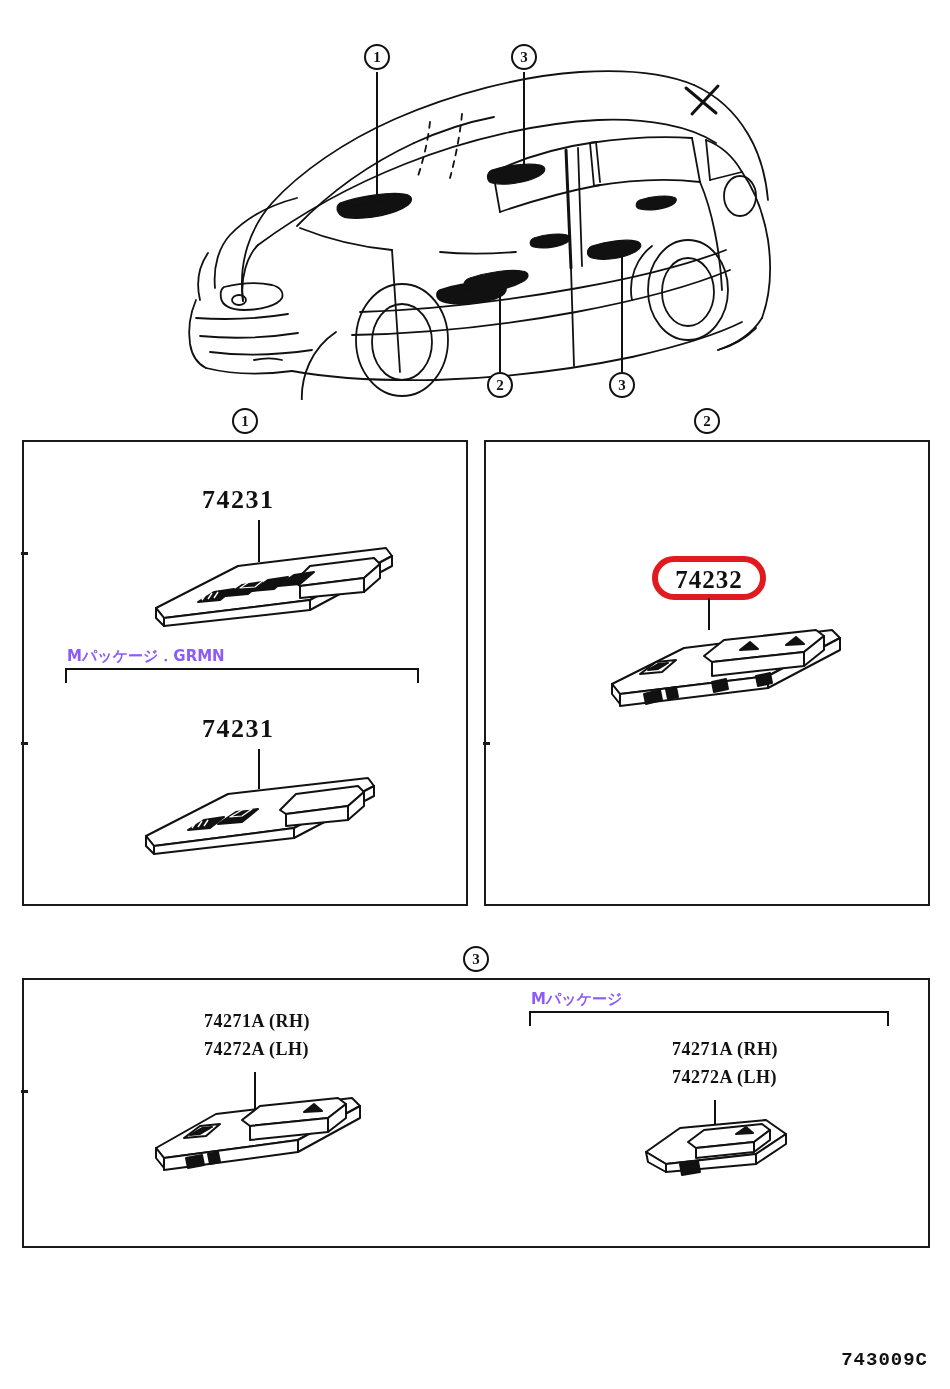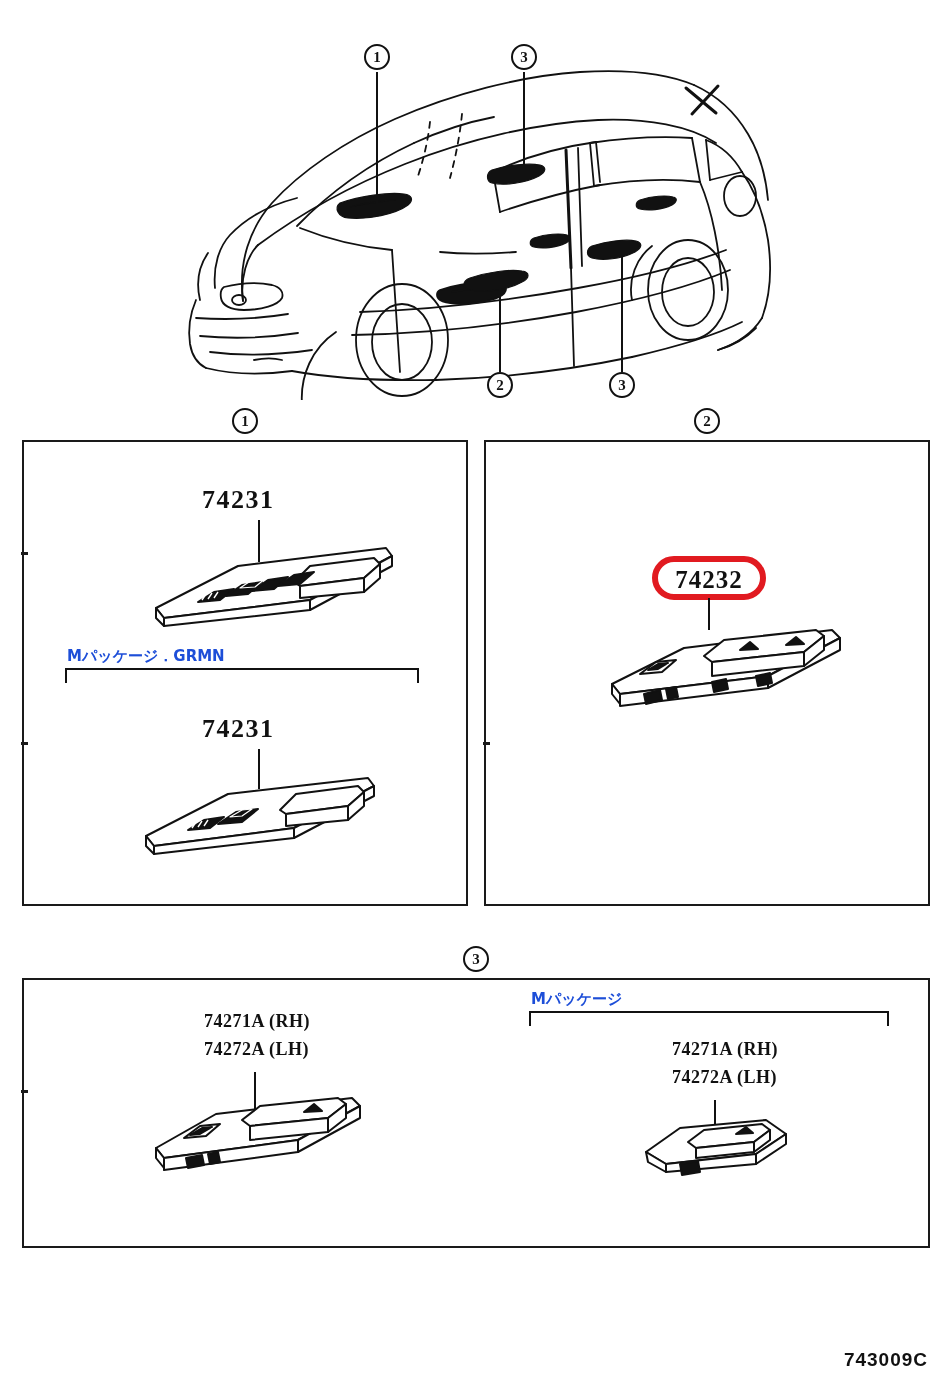--- a/index.html
+++ b/index.html
@@ -110,40 +110,40 @@
 
   
   .bracket-group { position: absolute; }
   .bracket-label {
     position: absolute;
     top: 0;
     left: 2px;
     font-family: "DejaVu Sans", "Liberation Sans", sans-serif;
     font-size: 15px;
     font-weight: 700;
-    color: #1d4ed8;
+    color: #8b5cf6;
     white-space: nowrap;
   }
   .bracket-line {
     position: absolute;
     left: 0;
     top: 21px;
     border-top: 2px solid #111;
     border-left: 2px solid #111;
     border-right: 2px solid #111;
     height: 15px;
     box-sizing: border-box;
   }
 
   
   #ref-code {
     position: absolute;
     right: 22px;
     bottom: 18px;
-    font-family: Liberation Sans, sans-serif;
+    font-family: Liberation Mono, monospace;
     font-weight: 700;
     font-size: 19px;
     letter-spacing: 1px;
     color: #111;
   }
 
   
   .switch-drawing { position: absolute; }
   .switch-drawing svg { display: block; }
 </style>

